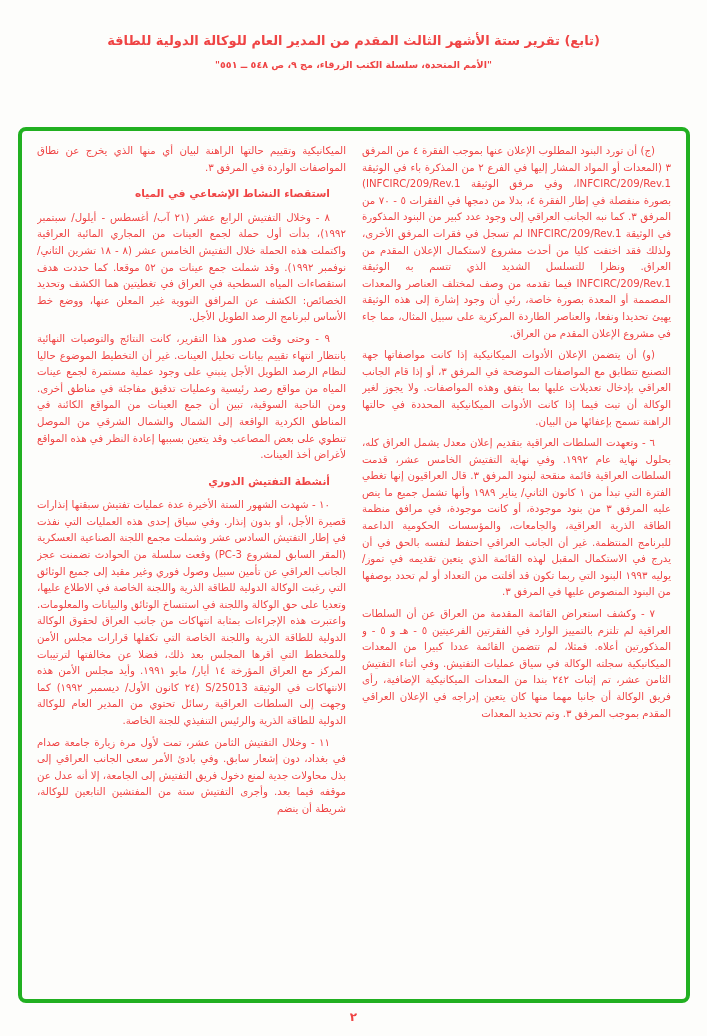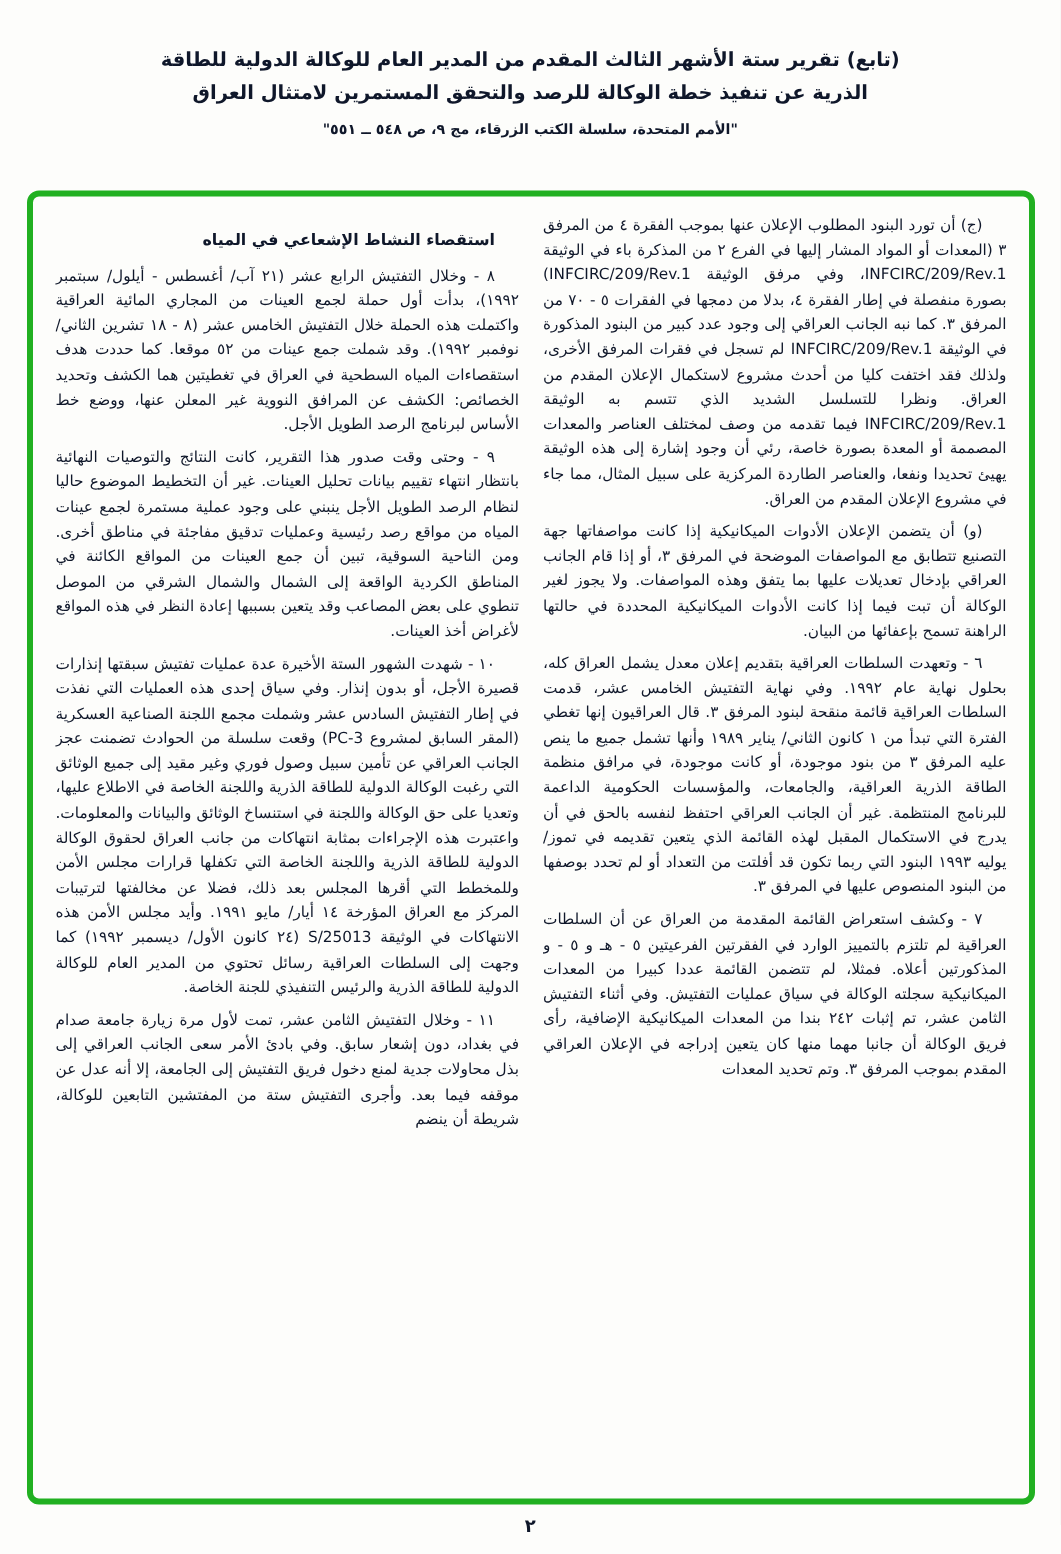--- a/index.html
+++ b/index.html
@@ -8,21 +8,21 @@
     background: #f3f3f1;
   }
   .page {
     position: relative;
     width: 707px;
     height: 1036px;
     margin: 0 auto;
     background: #fdfdfb;
     box-sizing: border-box;
     font-family: "DejaVu Sans", "Liberation Sans", sans-serif;
-    color: #0f172a;
+    color: #ef4444;
     overflow: hidden;
   }
   .doc-header {
     padding-top: 30px;
     text-align: center;
     direction: rtl;
   }
   .header-line {
     font-weight: bold;
     font-size: 13px;
@@ -84,35 +84,36 @@
     font-size: 12px;
   }
 </style>
 </head>
 <body>
 
 <div class="page">
 
   <header class="doc-header">
     <div class="header-line">(تابع) تقرير ستة الأشهر الثالث المقدم من المدير العام للوكالة الدولية للطاقة</div>
-    <div class="header-line">الذرية عن تنفيذ خطة الوكالة للرصد والتحقق المستمرين لامتثال العراق</div>
     <div class="header-source">"الأمم المتحدة، سلسلة الكتب الزرقاء، مج ٩، ص ٥٤٨ ــ ٥٥١"</div>
   </header>
 
   <div class="content-box" style="border-color: rgb(33, 176, 33);">
     <div class="col">
         <div class="para"><span class="plabel">(ج)&nbsp;</span>أن تورد البنود المطلوب الإعلان عنها بموجب الفقرة ٤ من المرفق ٣ (المعدات أو المواد المشار إليها في الفرع ٢ من المذكرة باء في الوثيقة INFCIRC/209/Rev.1، وفي مرفق الوثيقة INFCIRC/209/Rev.1) بصورة منفصلة في إطار الفقرة ٤، بدلا من دمجها في الفقرات ٥ - ٧٠ من المرفق ٣. كما نبه الجانب العراقي إلى وجود عدد كبير من البنود المذكورة في الوثيقة INFCIRC/209/Rev.1 لم تسجل في فقرات المرفق الأخرى، ولذلك فقد اختفت كليا من أحدث مشروع لاستكمال الإعلان المقدم من العراق. ونظرا للتسلسل الشديد الذي تتسم به الوثيقة INFCIRC/209/Rev.1 فيما تقدمه من وصف لمختلف العناصر والمعدات المصممة أو المعدة بصورة خاصة، رئي أن وجود إشارة إلى هذه الوثيقة يهيئ تحديدا ونفعا، والعناصر الطاردة المركزية على سبيل المثال، مما جاء في مشروع الإعلان المقدم من العراق.</div>
         <div class="para"><span class="plabel">(و)&nbsp;</span>أن يتضمن الإعلان الأدوات الميكانيكية إذا كانت مواصفاتها جهة التصنيع تتطابق مع المواصفات الموضحة في المرفق ٣، أو إذا قام الجانب العراقي بإدخال تعديلات عليها بما يتفق وهذه المواصفات. ولا يجوز لغير الوكالة أن تبت فيما إذا كانت الأدوات الميكانيكية المحددة في حالتها الراهنة تسمح بإعفائها من البيان.</div>
         <div class="para"><span class="plabel">٦ -&nbsp;</span>وتعهدت السلطات العراقية بتقديم إعلان معدل يشمل العراق كله، بحلول نهاية عام ١٩٩٢. وفي نهاية التفتيش الخامس عشر، قدمت السلطات العراقية قائمة منقحة لبنود المرفق ٣. قال العراقيون إنها تغطي الفترة التي تبدأ من ١ كانون الثاني/ يناير ١٩٨٩ وأنها تشمل جميع ما ينص عليه المرفق ٣ من بنود موجودة، أو كانت موجودة، في مرافق منظمة الطاقة الذرية العراقية، والجامعات، والمؤسسات الحكومية الداعمة للبرنامج المنتظمة. غير أن الجانب العراقي احتفظ لنفسه بالحق في أن يدرج في الاستكمال المقبل لهذه القائمة الذي يتعين تقديمه في تموز/ يوليه ١٩٩٣ البنود التي ربما تكون قد أفلتت من التعداد أو لم تحدد بوصفها من البنود المنصوص عليها في المرفق ٣.</div>
         <div class="para"><span class="plabel">٧ -&nbsp;</span>وكشف استعراض القائمة المقدمة من العراق عن أن السلطات العراقية لم تلتزم بالتمييز الوارد في الفقرتين الفرعيتين ٥ - هـ و ٥ - و المذكورتين أعلاه. فمثلا، لم تتضمن القائمة عددا كبيرا من المعدات الميكانيكية سجلته الوكالة في سياق عمليات التفتيش. وفي أثناء التفتيش الثامن عشر، تم إثبات ٢٤٢ بندا من المعدات الميكانيكية الإضافية، رأى فريق الوكالة أن جانبا مهما منها كان يتعين إدراجه في الإعلان العراقي المقدم بموجب المرفق ٣. وتم تحديد المعدات</div>
       </div>
     <div class="col">
+        <div class="para no-indent">الميكانيكية وتقييم حالتها الراهنة لبيان أي منها الذي يخرج عن نطاق المواصفات الواردة في المرفق ٣.</div>
         <div class="heading">استقصاء النشاط الإشعاعي في المياه</div>
         <div class="para"><span class="plabel">٨ -&nbsp;</span>وخلال التفتيش الرابع عشر (٢١ آب/ أغسطس - أيلول/ سبتمبر ١٩٩٢)، بدأت أول حملة لجمع العينات من المجاري المائية العراقية واكتملت هذه الحملة خلال التفتيش الخامس عشر (٨ - ١٨ تشرين الثاني/ نوفمبر ١٩٩٢). وقد شملت جمع عينات من ٥٢ موقعا. كما حددت هدف استقصاءات المياه السطحية في العراق في تغطيتين هما الكشف وتحديد الخصائص: الكشف عن المرافق النووية غير المعلن عنها، ووضع خط الأساس لبرنامج الرصد الطويل الأجل.</div>
         <div class="para"><span class="plabel">٩ -&nbsp;</span>وحتى وقت صدور هذا التقرير، كانت النتائج والتوصيات النهائية بانتظار انتهاء تقييم بيانات تحليل العينات. غير أن التخطيط الموضوع حاليا لنظام الرصد الطويل الأجل ينبني على وجود عملية مستمرة لجمع عينات المياه من مواقع رصد رئيسية وعمليات تدقيق مفاجئة في مناطق أخرى. ومن الناحية السوقية، تبين أن جمع العينات من المواقع الكائنة في المناطق الكردية الواقعة إلى الشمال والشمال الشرقي من الموصل تنطوي على بعض المصاعب وقد يتعين بسببها إعادة النظر في هذه المواقع لأغراض أخذ العينات.</div>
+        <div class="heading">أنشطة التفتيش الدوري</div>
         <div class="para"><span class="plabel">١٠ -&nbsp;</span>شهدت الشهور الستة الأخيرة عدة عمليات تفتيش سبقتها إنذارات قصيرة الأجل، أو بدون إنذار. وفي سياق إحدى هذه العمليات التي نفذت في إطار التفتيش السادس عشر وشملت مجمع اللجنة الصناعية العسكرية (المقر السابق لمشروع PC-3) وقعت سلسلة من الحوادث تضمنت عجز الجانب العراقي عن تأمين سبيل وصول فوري وغير مقيد إلى جميع الوثائق التي رغبت الوكالة الدولية للطاقة الذرية واللجنة الخاصة في الاطلاع عليها، وتعديا على حق الوكالة واللجنة في استنساخ الوثائق والبيانات والمعلومات. واعتبرت هذه الإجراءات بمثابة انتهاكات من جانب العراق لحقوق الوكالة الدولية للطاقة الذرية واللجنة الخاصة التي تكفلها قرارات مجلس الأمن وللمخطط التي أقرها المجلس بعد ذلك، فضلا عن مخالفتها لترتيبات المركز مع العراق المؤرخة ١٤ أيار/ مايو ١٩٩١. وأيد مجلس الأمن هذه الانتهاكات في الوثيقة S/25013 (٢٤ كانون الأول/ ديسمبر ١٩٩٢) كما وجهت إلى السلطات العراقية رسائل تحتوي من المدير العام للوكالة الدولية للطاقة الذرية والرئيس التنفيذي للجنة الخاصة.</div>
         <div class="para"><span class="plabel">١١ -&nbsp;</span>وخلال التفتيش الثامن عشر، تمت لأول مرة زيارة جامعة صدام في بغداد، دون إشعار سابق. وفي بادئ الأمر سعى الجانب العراقي إلى بذل محاولات جدية لمنع دخول فريق التفتيش إلى الجامعة، إلا أنه عدل عن موقفه فيما بعد. وأجرى التفتيش ستة من المفتشين التابعين للوكالة، شريطة أن ينضم</div>
       </div>
   </div>
 
   <div class="page-number">٢</div>
 
 </div>
 
 </body></html>

